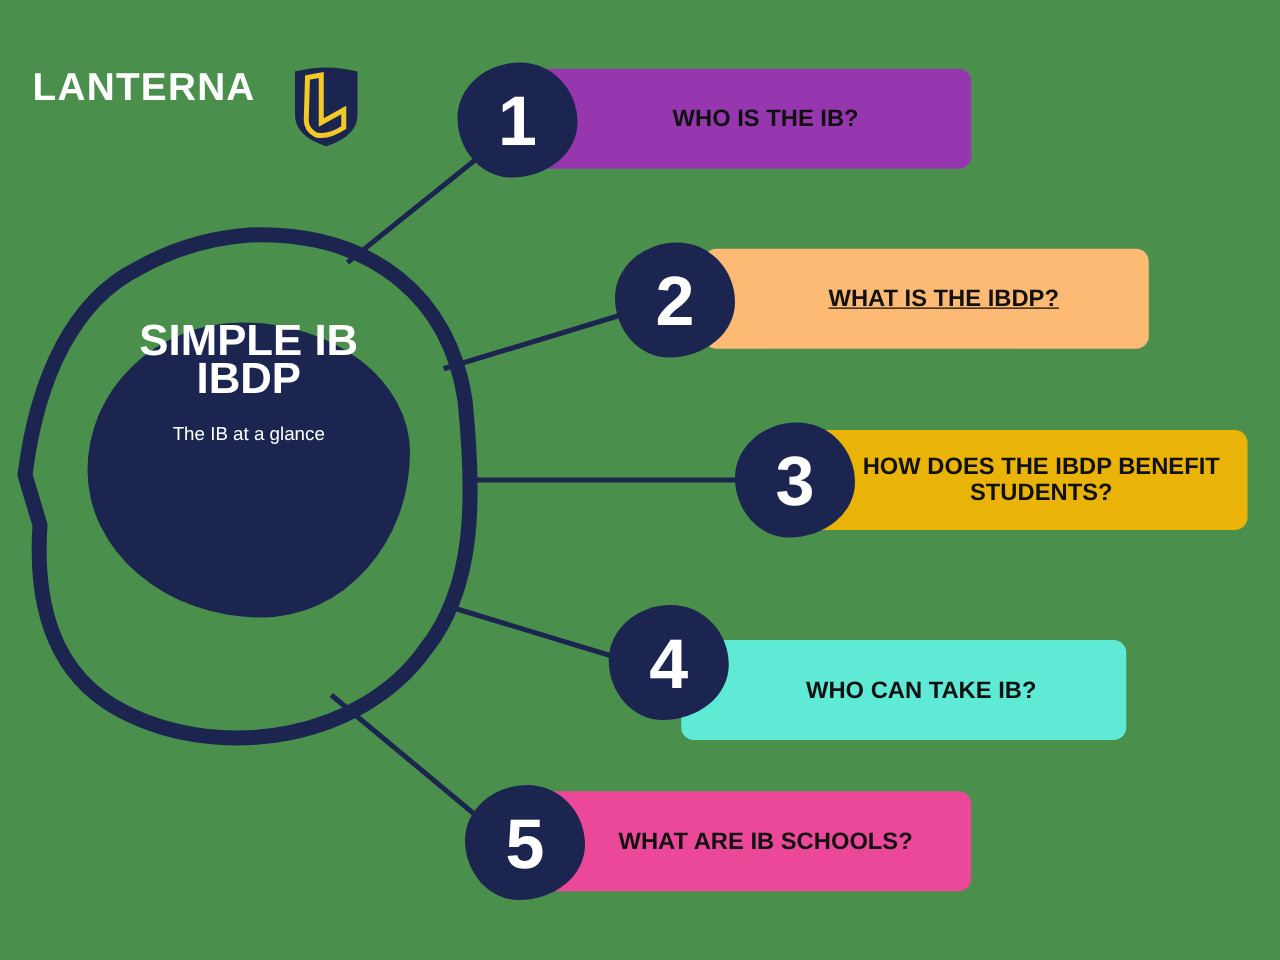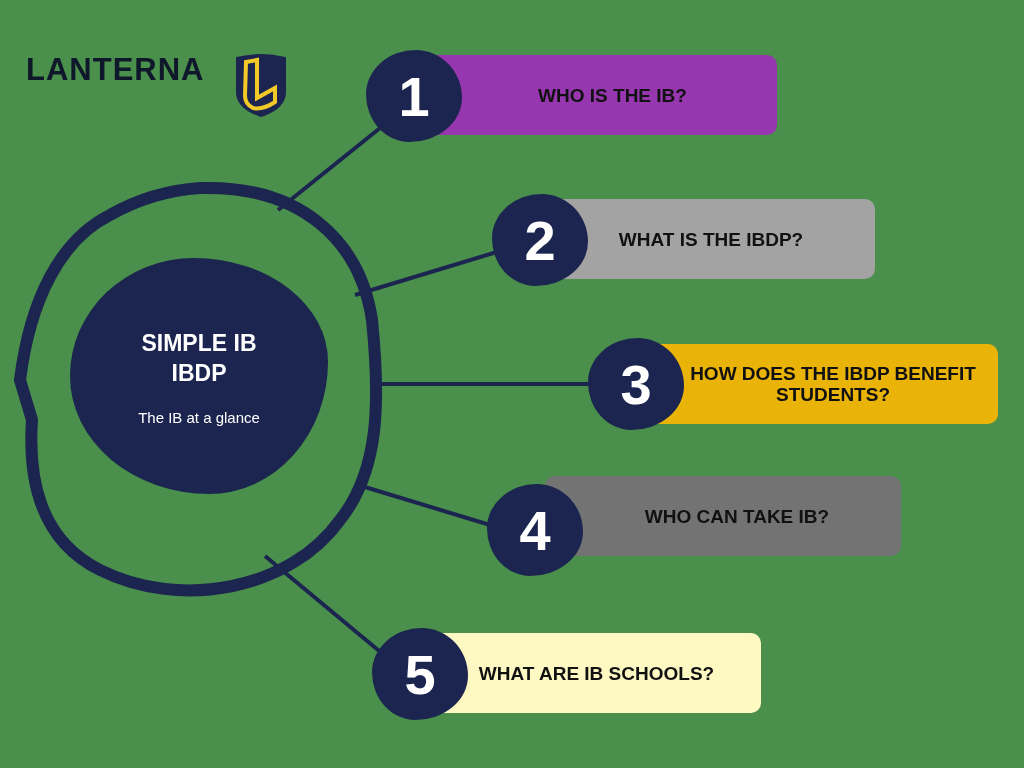--- a/index.html
+++ b/index.html
@@ -1,21 +1,21 @@
 <!DOCTYPE html>
 <html><head>
 <meta charset="utf-8">
 <style>
   html,body{margin:0;padding:0;}
   body{width:1024px;height:768px;background:#4a8f4b;position:relative;overflow:hidden;font-family:"Liberation Sans",sans-serif;}
-  .logo{position:absolute;left:26px;top:52px;color:#0f172a;font-weight:bold;font-size:31px;line-height:36px;letter-spacing:1px;}
+  .logo{position:absolute;left:26px;top:52px;color:#ffffff;font-weight:bold;font-size:31px;line-height:36px;letter-spacing:1px;}
   .shield{position:absolute;left:233px;top:52px;}
   svg.lines{position:absolute;left:0;top:0;}
   .hub{position:absolute;left:70px;top:258px;width:258px;height:236px;background:#1b2550;border-radius:48% 52% 46% 54% / 50% 44% 56% 50%;color:#fff;text-align:center;}
-  .hub .title{margin-top:70px;font-weight:bold;font-size:23px;line-height:30px;}
+  .hub .title{font-weight:bold;font-size:35px;line-height:30px;}
   .hub .sub{margin-top:21px;font-size:15px;}
   .pill{position:absolute;height:80px;border-radius:10px;display:flex;align-items:center;justify-content:center;text-align:center;font-weight:bold;font-size:19px;line-height:21px;color:#111;padding-left:28px;box-sizing:border-box;}
   .num{position:absolute;width:96px;height:92px;background:#1b2550;border-radius:52% 48% 55% 45% / 48% 52% 48% 52%;color:#fff;font-weight:bold;font-size:56px;display:flex;align-items:center;justify-content:center;}
 </style>
 </head>
 <body>
 
 <div class="logo">
   <div>LANTERNA</div>
 </div>
@@ -41,31 +41,31 @@
       <div>IBDP</div>
   </div>
   <div class="sub">The IB at a glance</div>
 </div>
 
 <div class="pill" style="left:420px;top:55px;width:357px;background:#9637b0;">
     <span>WHO IS THE IB?</span>
   </div>
 <div class="num" style="left:366px;top:50px;">1</div>
 
-<div class="pill" style="left:519px;top:199px;width:356px;background:#a3a3a3;">
+<div class="pill" style="left:563px;top:199px;width:356px;background:#fdba74;text-decoration:underline;">
     <span>WHAT IS THE IBDP?</span>
   </div>
 <div class="num" style="left:492px;top:194px;">2</div>
 
 <div class="pill" style="left:640px;top:344px;width:358px;background:#eab308;">
     <span>HOW DOES THE IBDP BENEFIT STUDENTS?</span>
   </div>
 <div class="num" style="left:588px;top:338px;">3</div>
 
-<div class="pill" style="left:545px;top:476px;width:356px;background:#737373;">
+<div class="pill" style="left:545px;top:512px;width:356px;background:#5eead4;">
     <span>WHO CAN TAKE IB?</span>
   </div>
 <div class="num" style="left:487px;top:484px;">4</div>
 
-<div class="pill" style="left:404px;top:633px;width:357px;background:#fef9c3;">
+<div class="pill" style="left:420px;top:633px;width:357px;background:#ec4899;">
     <span>WHAT ARE IB SCHOOLS?</span>
   </div>
 <div class="num" style="left:372px;top:628px;">5</div>
 
 </body></html>

